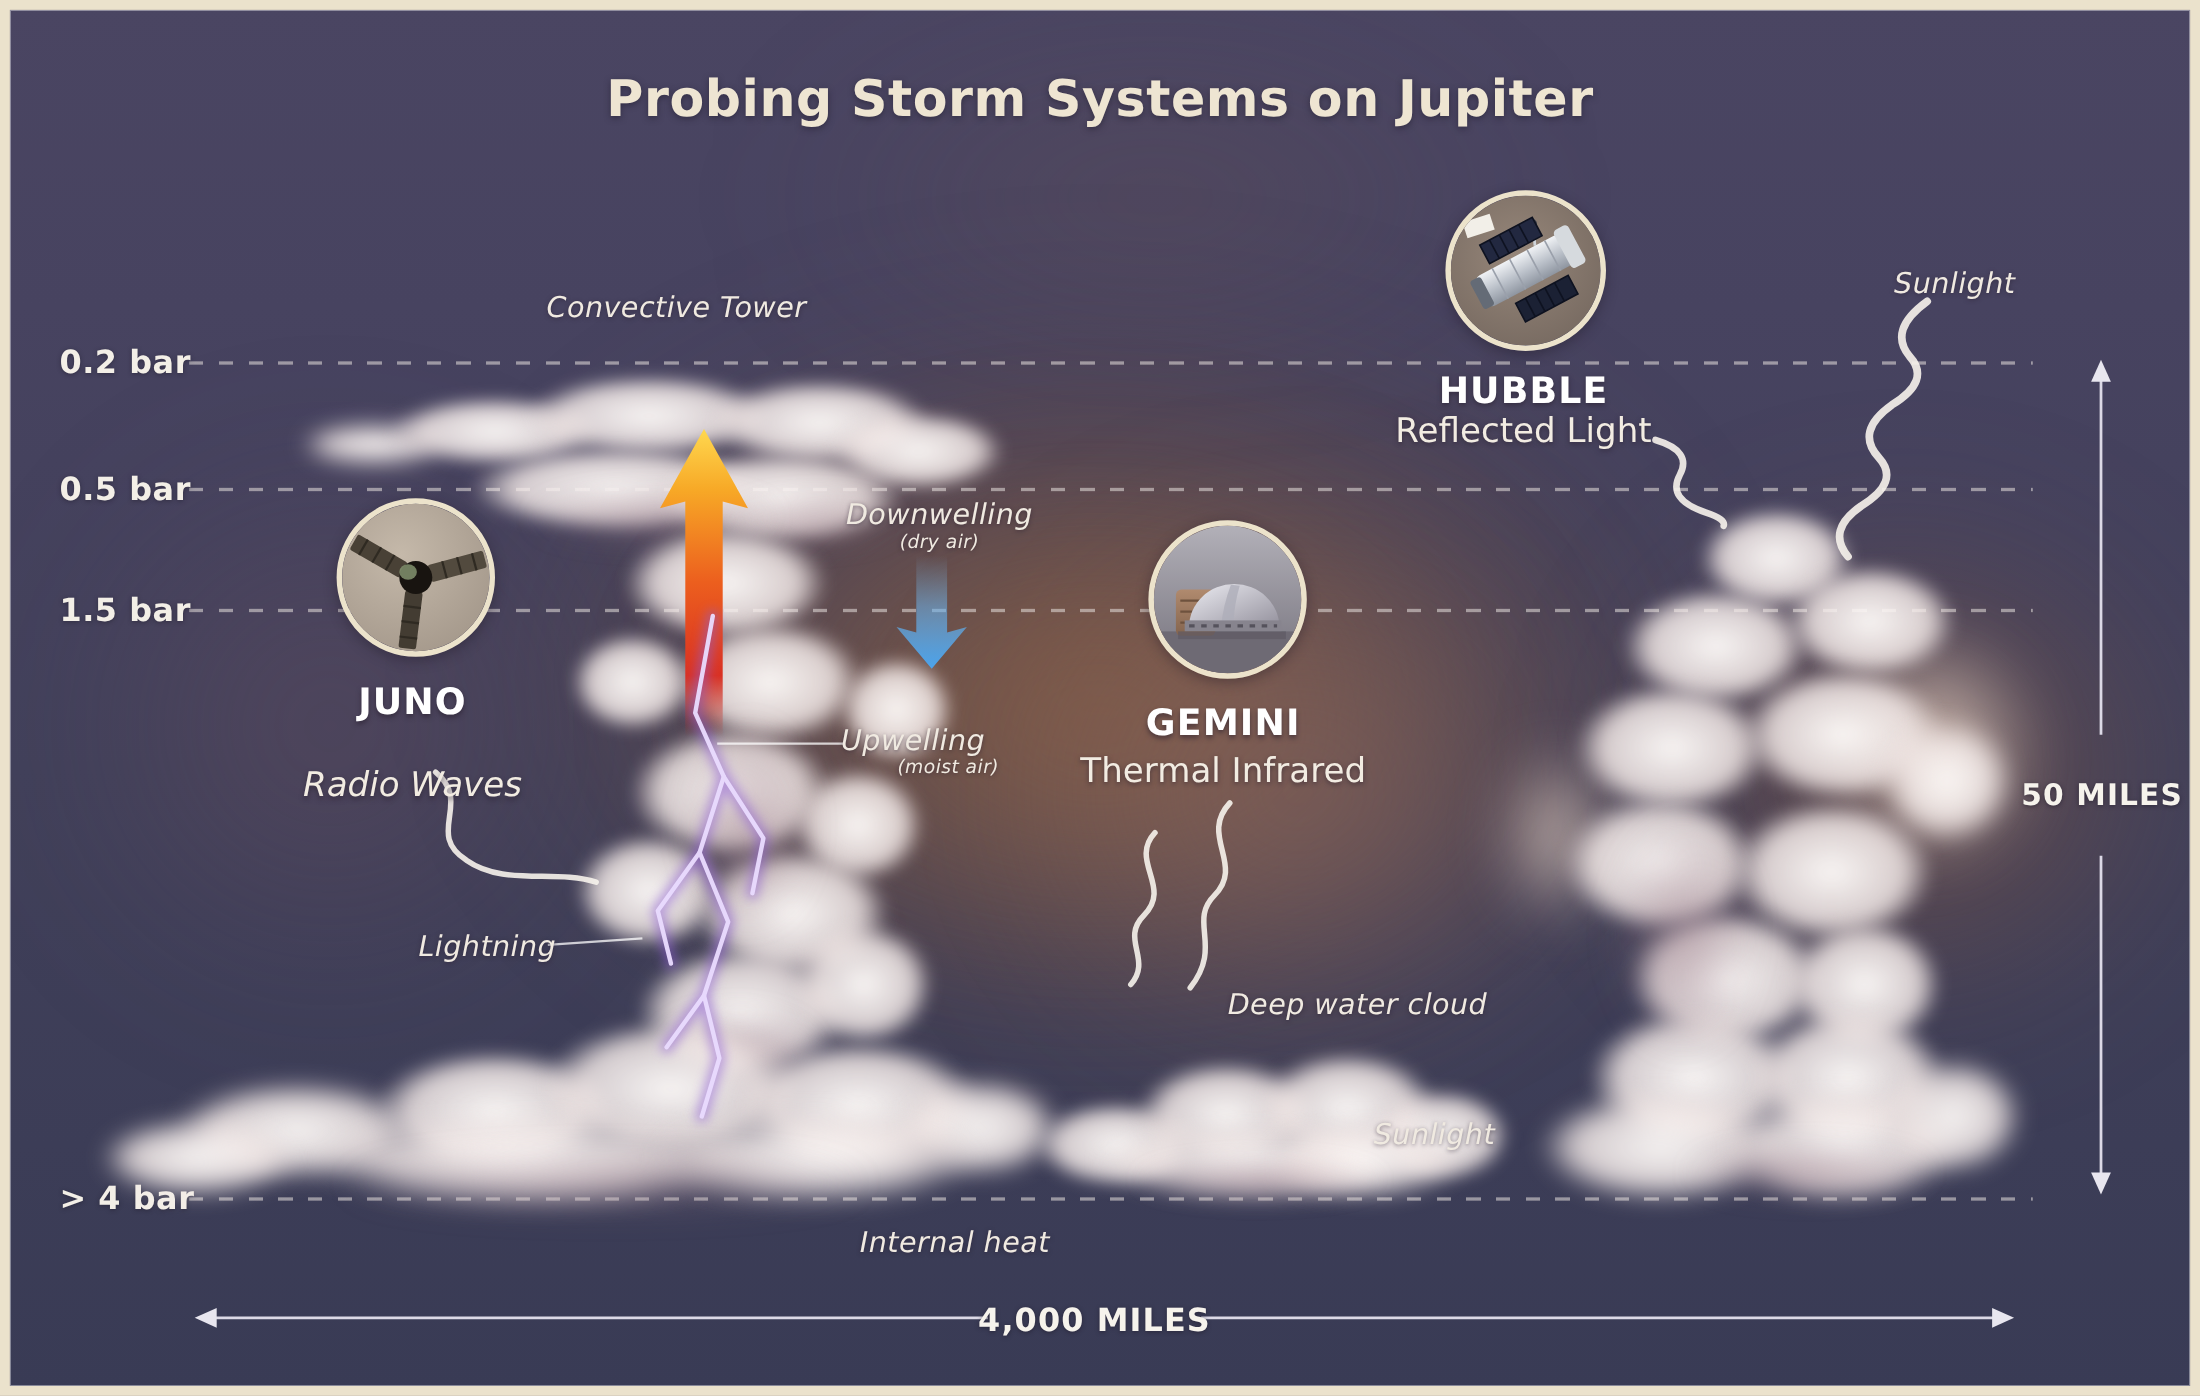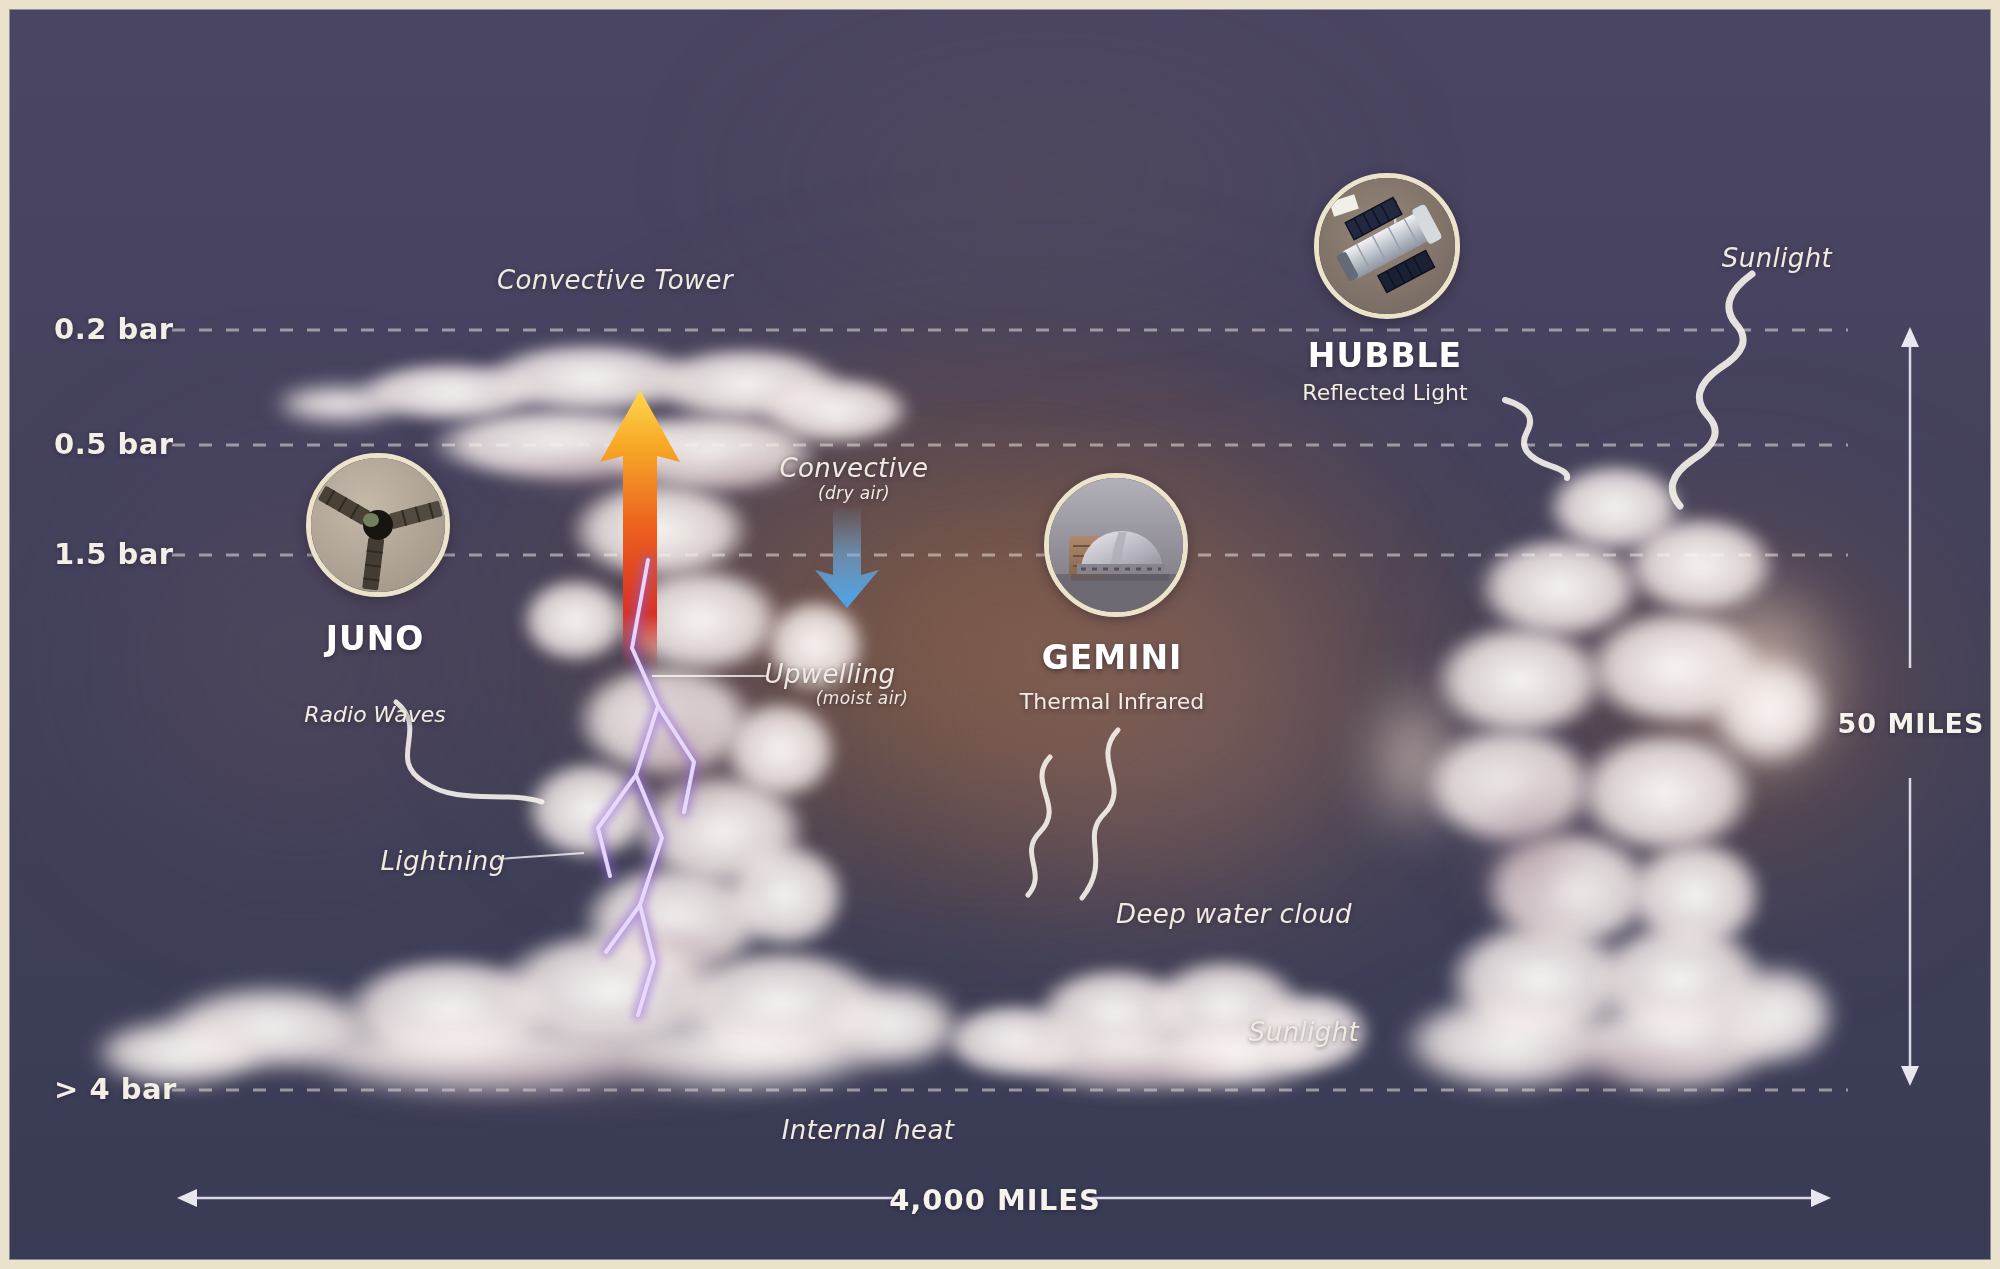--- a/index.html
+++ b/index.html
@@ -20,21 +20,21 @@
   .pw{background:radial-gradient(closest-side,rgba(246,226,210,.8) 0%,rgba(246,226,210,0) 70%);filter:blur(22px);}
   .b10{filter:blur(10px);} .b12{filter:blur(12px);} .b16{filter:blur(16px);} .b26{filter:blur(26px);}
   .overlay{position:absolute;left:0;top:0;z-index:5;pointer-events:none;}
   .title{position:absolute;left:1000px;top:62px;transform:translateX(-50%);font-size:46px;font-weight:600;
     color:#eee5d2;letter-spacing:.5px;white-space:nowrap;z-index:6;text-shadow:0 2px 6px rgba(28,24,40,.5);}
   .lbl{position:absolute;transform:translate(-50%,-50%);font-style:italic;font-size:26px;color:#f0eae1;
     letter-spacing:.4px;white-space:nowrap;z-index:6;text-shadow:0 1px 4px rgba(40,30,45,.55);}
   .sub{font-size:17px;}
   .iname{position:absolute;transform:translate(-50%,-50%);font-size:33px;font-weight:700;color:#ffffff;
     letter-spacing:1px;white-space:nowrap;z-index:6;text-shadow:0 2px 5px rgba(40,30,45,.6);text-align:center;}
-  .imethod{position:absolute;transform:translate(-50%,-50%);font-size:22px;color:#f2ece2;
+  .imethod{position:absolute;transform:translate(-50%,-50%);font-size:31px;color:#f2ece2;
     white-space:nowrap;z-index:6;text-shadow:0 2px 5px rgba(40,30,45,.6);text-align:right;}
   .badge{position:absolute;border-radius:50%;border:5px solid #ece3cb;z-index:6;overflow:hidden;
     box-shadow:0 3px 12px rgba(30,22,35,.4);}
   .badge svg{display:block;}
   .scalelbl{position:absolute;transform:translate(-50%,-50%);font-weight:700;color:#f6f3ec;z-index:7;
     white-space:nowrap;letter-spacing:1px;text-shadow:0 1px 4px rgba(30,25,40,.6);}
   .frame{position:absolute;inset:0;border:9px solid #ebe2cc;z-index:10;pointer-events:none;
     box-shadow:inset 0 0 0 1px rgba(255,255,255,.4);}
 </style>
 </head>
@@ -42,20 +42,21 @@
 
 <div id="canvas">
 
   <div class="glow" style="left:450px;top:280px;width:1100px;height:680px;background:radial-gradient(closest-side,rgba(122,84,62,.8),rgba(122,84,62,0));"></div>
   <div class="glow" style="left:620px;top:420px;width:760px;height:480px;background:radial-gradient(closest-side,rgba(150,104,74,.6),rgba(150,104,74,0));"></div>
   <div class="glow" style="left:880px;top:460px;width:600px;height:520px;background:radial-gradient(closest-side,rgba(140,104,96,.6),rgba(140,104,96,0));"></div>
   <div class="glow" style="left:1460px;top:460px;width:540px;height:480px;background:radial-gradient(closest-side,rgba(152,96,60,.5),rgba(152,96,60,0));"></div>
   <div class="glow" style="left:40px;top:400px;width:520px;height:520px;background:radial-gradient(closest-side,rgba(112,82,96,.35),rgba(112,82,96,0));"></div>
   <div class="glow" style="left:700px;top:40px;width:700px;height:280px;background:radial-gradient(closest-side,rgba(120,92,82,.25),rgba(120,92,82,0));"></div>
 
+  <div class="title">Probing Storm Systems on Jupiter</div>
 
   <div class="dashline" style="top:330px;"></div>
   <span class="plabel" style="top:330px;">0.2 bar</span>
   <div class="dashline" style="top:445px;"></div>
   <span class="plabel" style="top:445px;">0.5 bar</span>
   <div class="dashline" style="top:555px;"></div>
   <span class="plabel" style="top:555px;">1.5 bar</span>
   <div class="dashline" style="top:1090px;"></div>
   <span class="plabel" style="top:1090px;">&gt; 4 bar</span>
 
@@ -297,21 +298,21 @@
         </g>
         <rect x="18" y="53" width="11" height="29" rx="3" fill="#646b76"></rect>
         <rect x="106" y="48" width="15" height="39" rx="4" fill="#d6dade"></rect>
       </g>
     </svg>
   </div>
   <span class="iname" style="left:1385px;top:355px;">HUBBLE</span>
   <span class="imethod" style="left:1385px;top:392px;">Reflected Light</span>
 
   <span class="lbl" style="left:615px;top:280px;">Convective Tower</span>
-  <span class="lbl" style="left:854px;top:468px;">Convective</span>
+  <span class="lbl" style="left:854px;top:468px;">Downwelling</span>
   <span class="lbl sub" style="left:854px;top:493px;">(dry air)</span>
   <span class="lbl" style="left:830px;top:674px;">Upwelling</span>
   <span class="lbl sub" style="left:862px;top:698px;">(moist air)</span>
   <span class="lbl" style="left:443px;top:861px;">Lightning</span>
   <span class="lbl" style="left:1234px;top:914px;">Deep water cloud</span>
   <span class="lbl" style="left:1304px;top:1032px;">Sunlight</span>
   <span class="lbl" style="left:868px;top:1130px;">Internal heat</span>
   <span class="lbl" style="left:1777px;top:258px;">Sunlight</span>
 
   <span class="scalelbl" style="left:1911px;top:723px;font-size:27px;">50 MILES</span>

